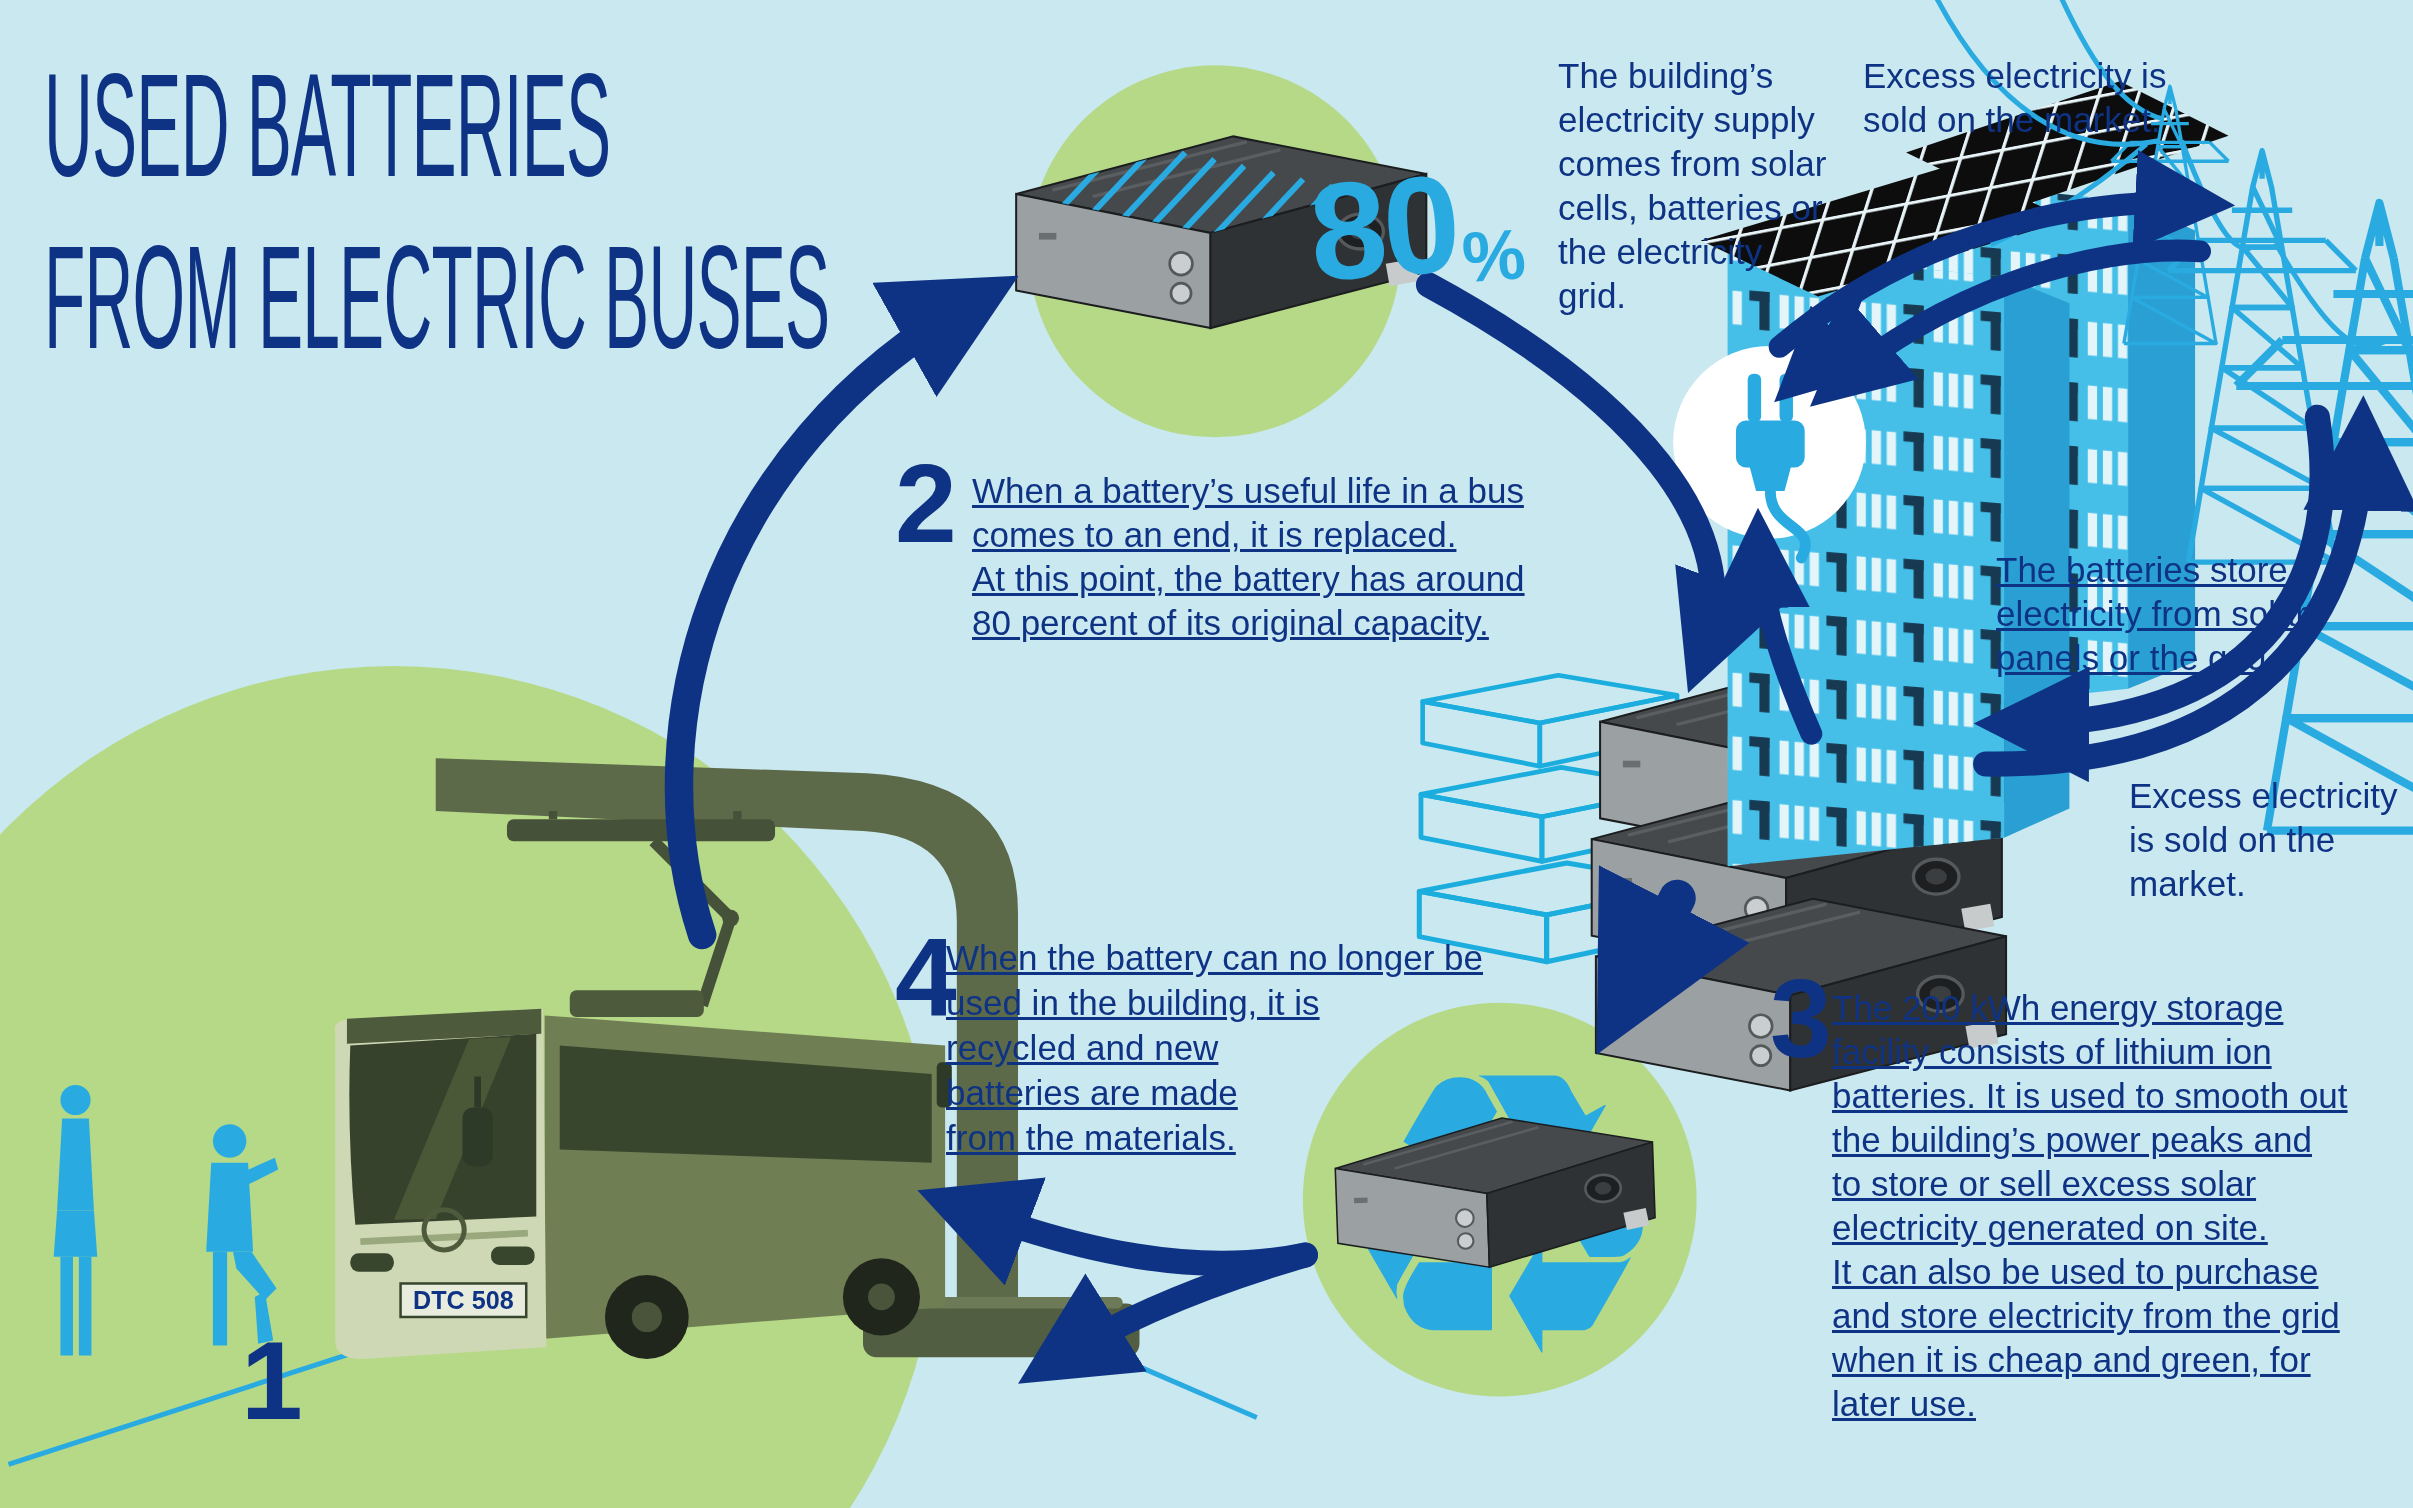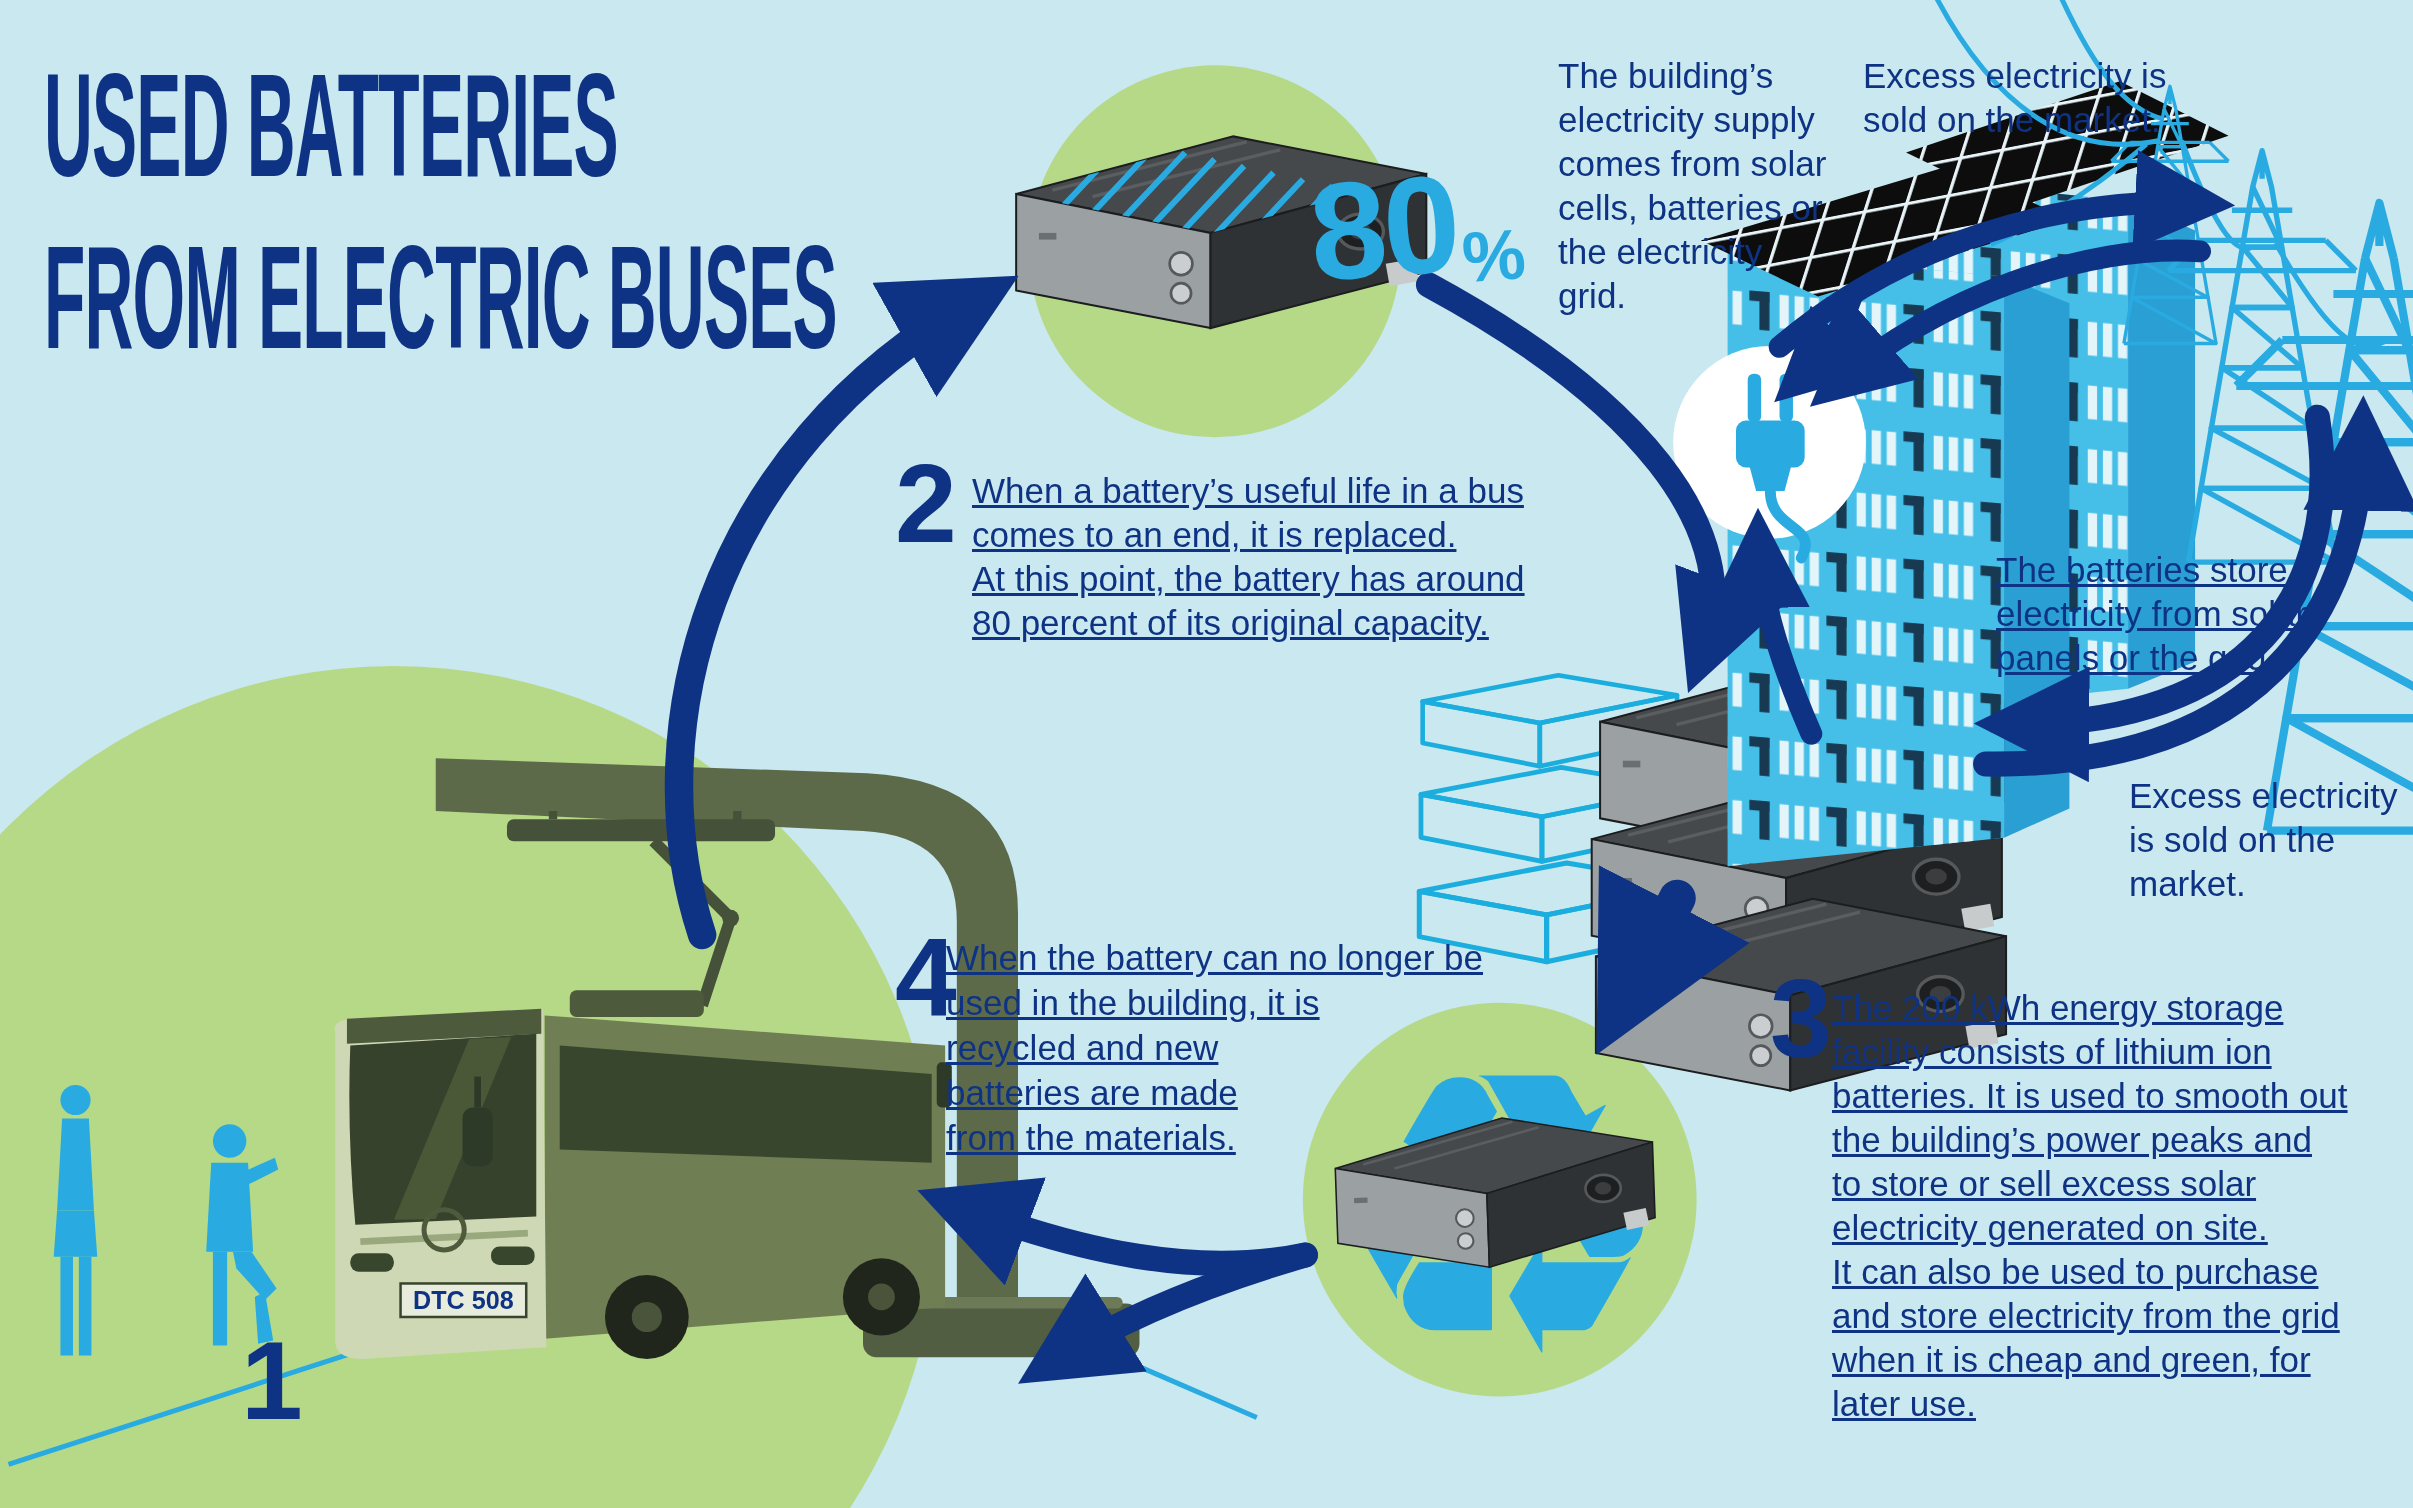--- a/index.html
+++ b/index.html
@@ -1,20 +1,20 @@
 <!DOCTYPE html>
 <html style="font-size:13.4px"><head>
 <meta charset="utf-8">
 <style>
   html,body{margin:0;padding:0;background:#9fb9c0;}
   .canvas{position:relative;width:2413px;height:1508px;overflow:hidden;background:#c9e8ef;
           font-family:"Liberation Sans","DejaVu Sans",sans-serif;color:#0f3384;}
   .art{position:absolute;left:0;top:0;width:2413px;height:1508px;}
   .txt{position:absolute;white-space:pre;}
-  .title-line{font-weight:bold;font-size:147px;line-height:142px;height:142px;}
+  .title-line{font-weight:normal;font-size:147px;line-height:142px;height:142px;}
   .title-line>span{display:inline-block;transform:scaleX(.46);transform-origin:left center;letter-spacing:-1.7px;}
   .subtitle{font-size:55px;line-height:80px;font-weight:400;}
   .stepnum{font-weight:bold;font-size:111px;line-height:111px;}
   .steptext{font-size:35px;line-height:44px;font-weight:400;text-decoration:underline;}
   .ann{font-size:35px;line-height:44px;font-weight:400;margin-left:31px;}
   .cap80{color:#29abe2;font-weight:bold;transform:rotate(-4deg);}
   .cap80 .v{font-size:138px;letter-spacing:-3.4px;}
   .cap80 .u{font-size:71px;position:relative;top:11.7px;left:3.4px;}
   .lh54{line-height:45px;}
 </style>

